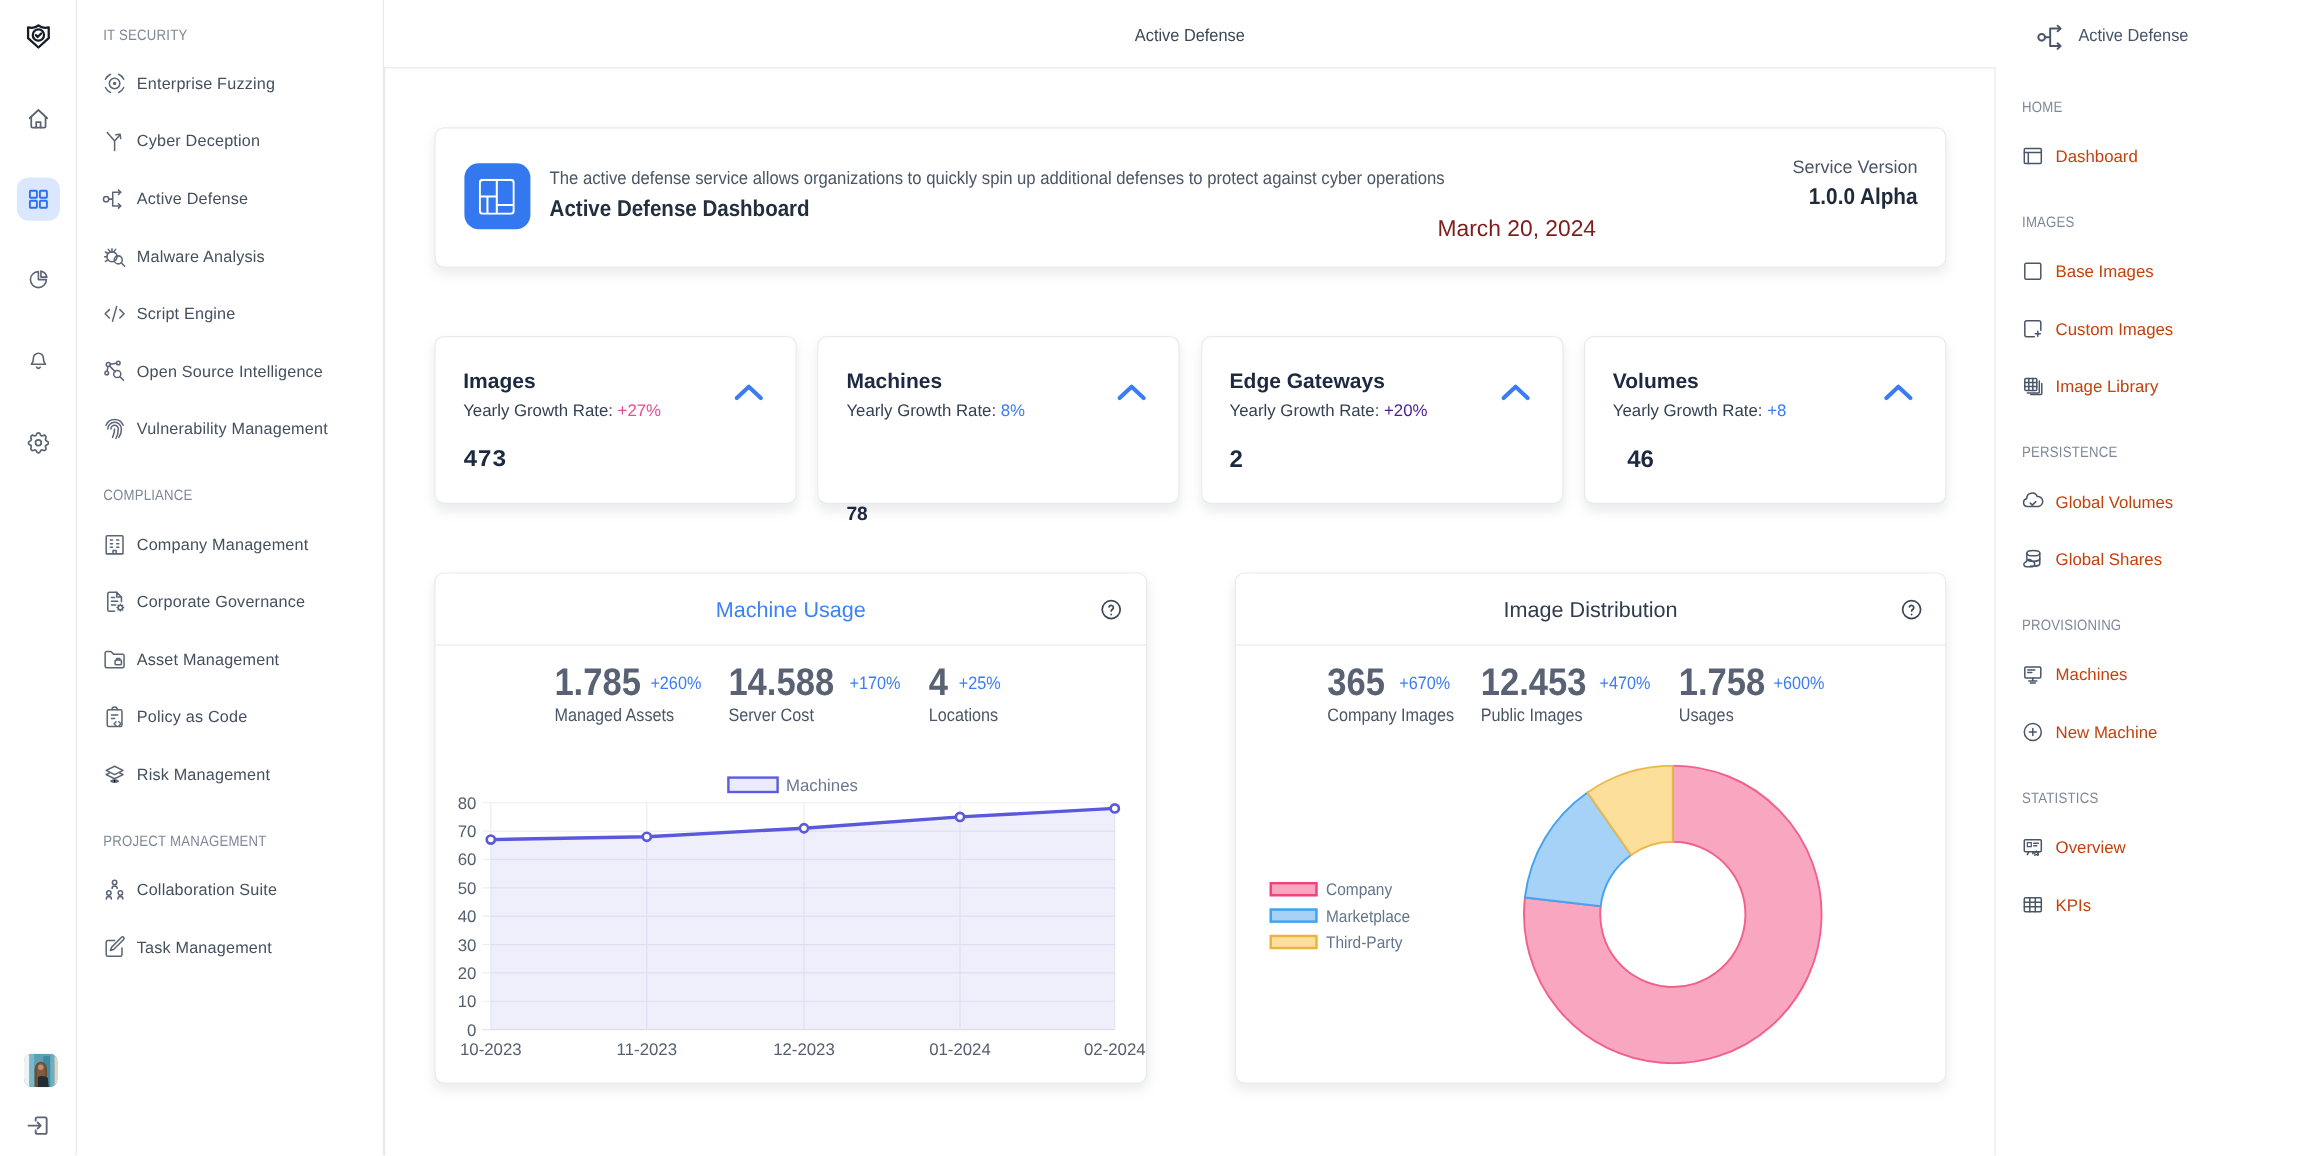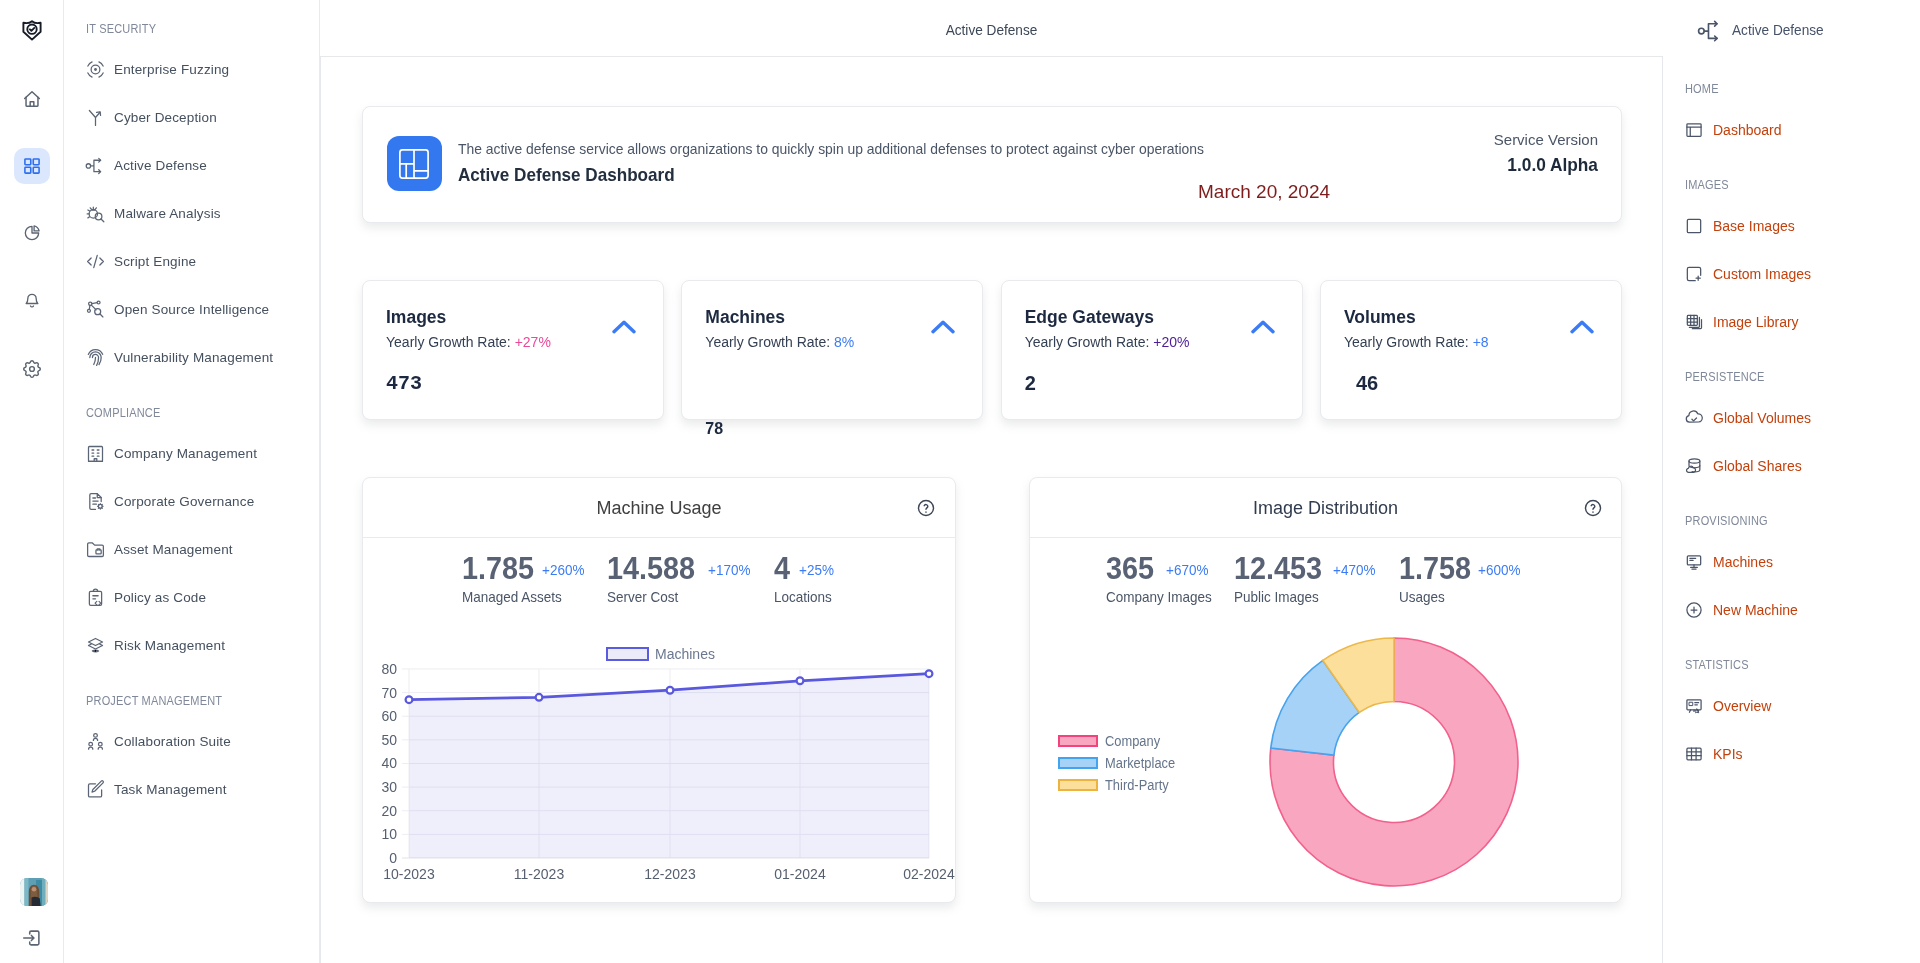--- a/index.html
+++ b/index.html
@@ -206,21 +206,21 @@
     <div class="abs" style="left:1319.99px;top:280px;width:302px;height:140px;background:#fff;border:1px solid #e8eaee;border-radius:8px;box-shadow:0 5px 10px rgba(150,153,160,0.20);"></div>
     <div class="abs" style="left:1343.99px;top:307px;font-size:17.5px;font-weight:bold;color:#1c2940;white-space:nowrap;">Volumes</div>
     <div class="abs" style="left:1343.99px;top:334px;font-size:14px;color:#333f52;white-space:nowrap;">Yearly Growth Rate: <span style="color:#3b7cf6">+8</span></div>
     <div class="abs" style="left:1343.99px;top:372px;font-size:20px;font-weight:bold;color:#1c2940;margin-left:12px;">46</div>
     <svg class="abs" style="left:1569.99px;top:320px" width="24" height="14" viewBox="0 0 24 14" fill="none" stroke="#3b7cf6" stroke-width="3.4" stroke-linecap="round" stroke-linejoin="round">
       <path d="M2 11.7L12 2.3l10 9.4"></path>
     </svg>
 
 <div class="abs" style="left:362px;top:477px;width:594px;height:426px;background:#fff;border:1px solid #e8eaee;border-radius:8px;box-shadow:0 5px 10px rgba(150,153,160,0.20);"></div>
 <div class="abs" style="left:362px;top:477px;width:594px;height:61px;border-bottom:1px solid #e8eaee;"></div>
-<div class="abs" style="left:362px;top:498px;width:594px;text-align:center;font-size:18px;color:#404040;">Machine Usage</div>
+<div class="abs" style="left:362px;top:498px;width:594px;text-align:center;font-size:18px;color:#3b82f6;">Machine Usage</div>
 <svg class="abs" style="left:916px;top:498px" width="20" height="20" viewBox="0 0 24 24" fill="none" stroke="#3c4657" stroke-width="1.7" stroke-linecap="round" stroke-linejoin="round">
       <circle cx="12" cy="12" r="9"></circle>
       <path d="M9.8 9.2a2.3 2.3 0 0 1 4.4 1c0 1.5-2.2 1.8-2.2 3.2"></path>
       <path d="M12 16.8v.2"></path>
     </svg>
 
 <div class="abs" id="mu-stats" style="left:362px;top:538px;width:594px;">
       <div class="abs" style="left:100px;top:12px;font-size:32px;font-weight:bold;color:#596274;transform:scaleX(.9);transform-origin:0 50%;">1.785</div>
       <div class="abs" style="left:180px;top:23px;font-size:15px;color:#3b7cf6;transform:scaleX(.9);transform-origin:0 50%;">+260%</div>
       <div class="abs" style="left:100px;top:50px;font-size:15px;color:#4a5566;transform:scaleX(.9);transform-origin:0 50%;white-space:nowrap;">Managed Assets</div>

